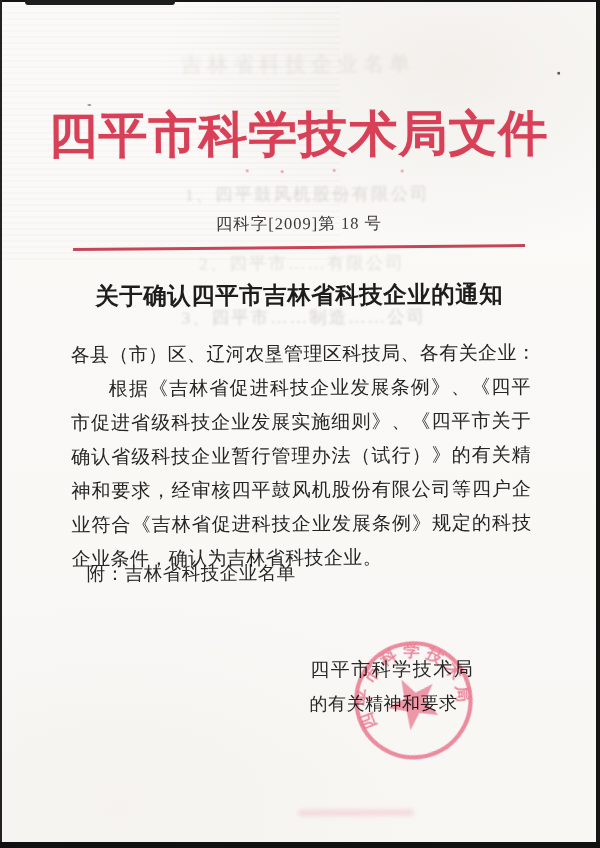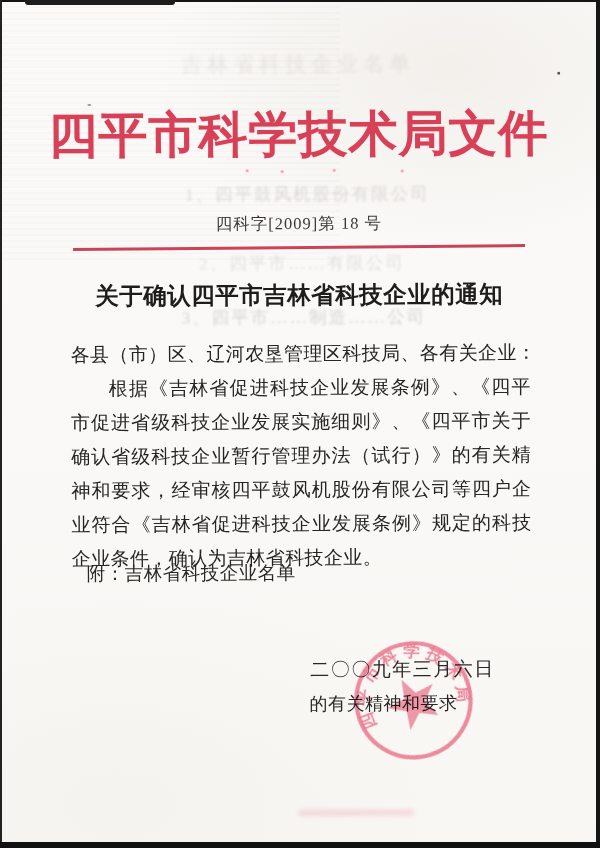--- a/index.html
+++ b/index.html
@@ -88,21 +88,21 @@
 
     <div class="notice-title">关于确认四平市吉林省科技企业的通知</div>
 
     <div class="bodyblock">
       <div class="salutation">各县（市）区、辽河农垦管理区科技局、各有关企业：</div>
       <p class="paragraph">根据《吉林省促进科技企业发展条例》、《四平市促进省级科技企业发展实施细则》、《四平市关于确认省级科技企业暂行管理办法（试行）》的有关精神和要求，经审核四平鼓风机股份有限公司等四户企业符合《吉林省促进科技企业发展条例》规定的科技企业条件，确认为吉林省科技企业。</p>
     </div>
 
     <div class="attachment">附：吉林省科技企业名单</div>
 
-    <div class="signature">二〇〇九年三月六日</div>
+    <div class="signature">四平市科学技术局</div>
     <div class="issue-date">的有关精神和要求</div>
 
     <svg class="seal" viewBox="0 0 130 130" xmlns="http://www.w3.org/2000/svg" xmlns:xlink="http://www.w3.org/1999/xlink">
       <defs>
         <filter id="inkblur" x="-10%" y="-10%" width="120%" height="120%">
           <feGaussianBlur stdDeviation="0.4"></feGaussianBlur>
         </filter>
         <path id="sealArc" d="M 26.9 87 A 44 44 0 1 1 103.1 87" fill="none"></path>
       </defs>
       <g filter="url(#inkblur)">

